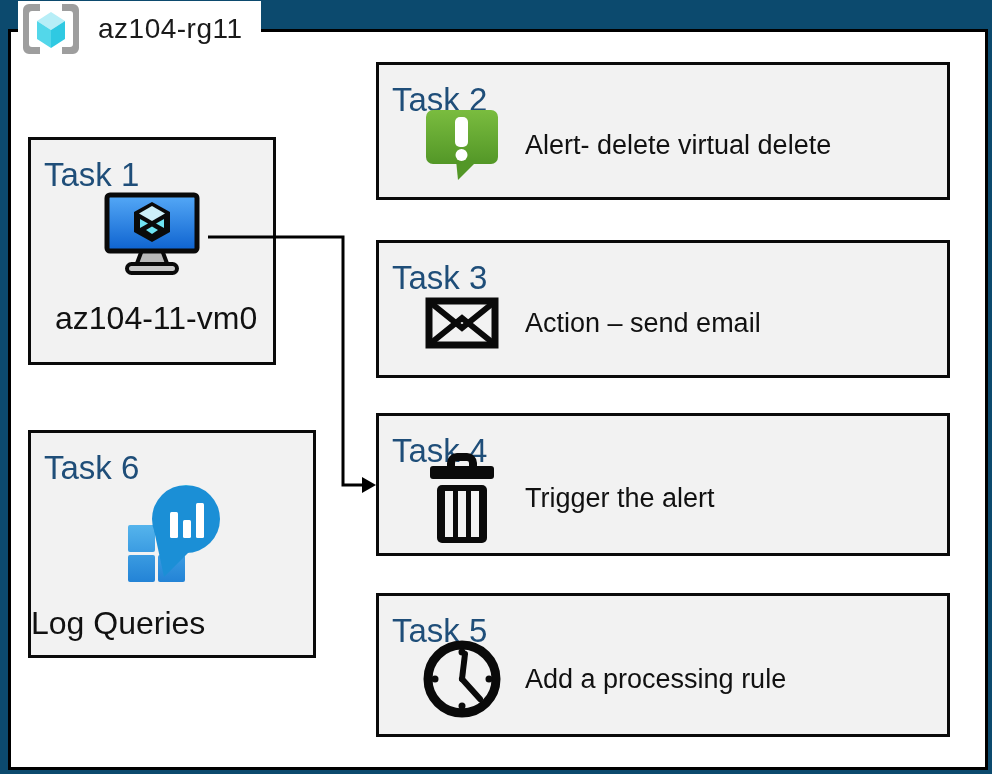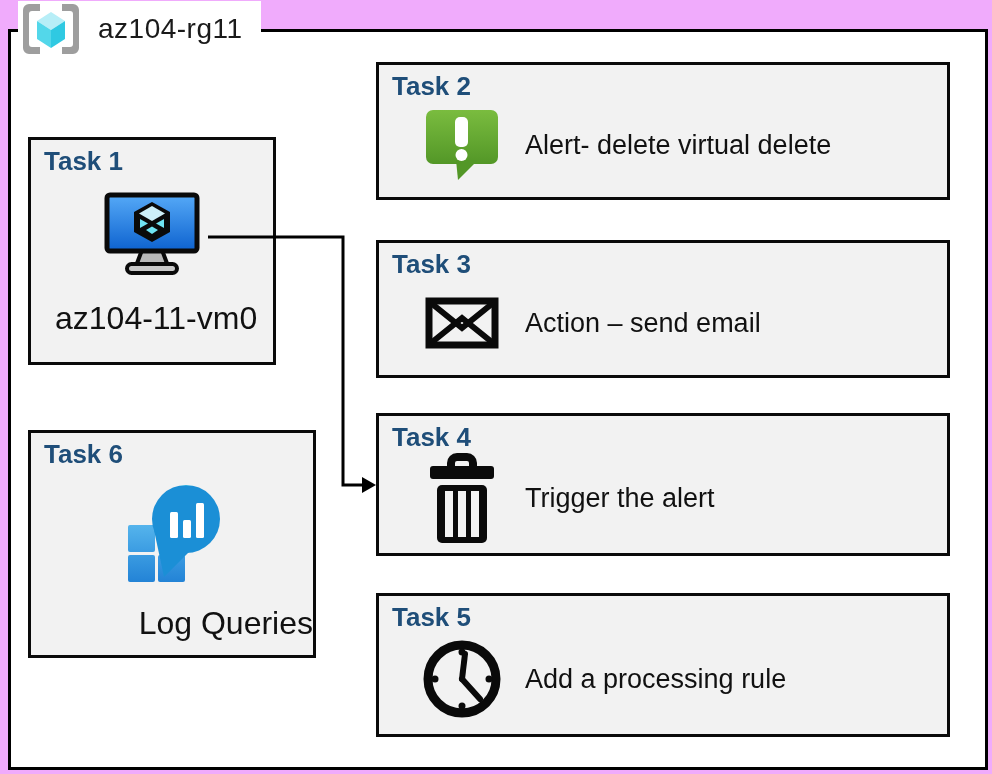--- a/index.html
+++ b/index.html
@@ -3,21 +3,21 @@
 <meta charset="utf-8">
 <style>
   * { margin: 0; padding: 0; box-sizing: border-box; }
   html, body { background: #ffffff; }
   body { font-family: "Liberation Sans", sans-serif; }
 
   .canvas {
     position: relative;
     width: 992px;
     height: 774px;
-    background: #f0abfc;
+    background: #0c4a6e;
     overflow: hidden;
   }
 
   
   .rg-box {
     position: absolute;
     left: 8px; top: 29px;
     width: 980px; height: 741px;
     border: 3px solid #000000;
     background: #ffffff;
@@ -41,23 +41,23 @@
     white-space: nowrap;
   }
 
   .task-box {
     position: absolute;
     background: #f2f2f2;
     border: 3px solid #0a0a0a;
   }
   .task-heading {
     position: absolute;
-    top: 6px; left: 13px;
-    font-size: 26px;
-    font-weight: bold;
+    top: 16px; left: 13px;
+    font-size: 33px;
+    font-weight: normal;
     color: #1f4e79;
     white-space: nowrap;
   }
 
   
   .box-task1 { left: 28px;  top: 137px; width: 248px; height: 228px; }
   .box-task6 { left: 28px;  top: 430px; width: 288px; height: 228px; }
 
   
   .box-task2 { left: 376px; top: 62px;  width: 574px; height: 138px; }
@@ -92,21 +92,21 @@
     justify-content: center;
   }
   .big-caption {
     position: absolute;
     left: 0; right: 0;
     font-size: 32px;
     color: #111111;
     white-space: nowrap;
   }
   .caption-task1 { top: 160px; left: 24px; right: auto; }
-  .caption-task6 { top: 172px; text-align: right; }
+  .caption-task6 { top: 172px; text-align: left; }
 
   .connector-layer {
     position: absolute;
     left: 0; top: 0;
     width: 992px; height: 774px;
     pointer-events: none;
     z-index: 4;
   }
 </style>
 </head>

